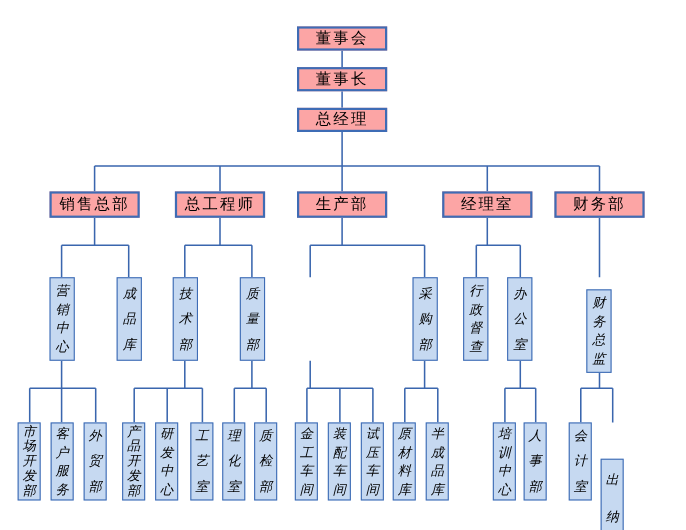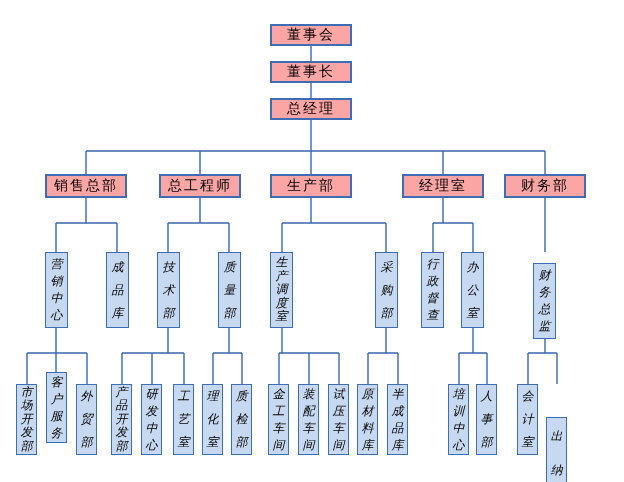--- a/index.html
+++ b/index.html
@@ -59,28 +59,27 @@
   <div class="box" style="left:45px;top:174px;width:82px;height:24px">销售总部</div>
   <div class="box" style="left:159px;top:174px;width:82px;height:24px">总工程师</div>
   <div class="box" style="left:270px;top:174px;width:82px;height:24px">生产部</div>
   <div class="box" style="left:402px;top:174px;width:82px;height:24px">经理室</div>
   <div class="box" style="left:504px;top:174px;width:82px;height:24px">财务部</div>
 
   <div class="vbox sp4" style="left:45px;top:252px;width:23px;height:76px">营销中心</div>
   <div class="vbox sp3" style="left:106px;top:252px;width:23px;height:76px">成品库</div>
   <div class="vbox sp3" style="left:157px;top:252px;width:23px;height:76px">技术部</div>
   <div class="vbox sp3" style="left:218px;top:252px;width:23px;height:76px">质量部</div>
-  <div class="vbox sp5" style="left:270px;top:252px;width:23px;height:76px">生产调度室</div>
   <div class="vbox sp3" style="left:375px;top:252px;width:23px;height:76px">采购部</div>
   <div class="vbox sp4" style="left:421px;top:252px;width:23px;height:76px">行政督查</div>
   <div class="vbox sp3" style="left:461px;top:252px;width:23px;height:76px">办公室</div>
   <div class="vbox sp4" style="left:533px;top:263px;width:23px;height:76px">财务总监</div>
 
   <div class="vbox sp5" style="left:16px;top:384px;width:21px;height:71px">市场开发部</div>
-  <div class="vbox sp4" style="left:46px;top:372px;width:21px;height:71px">客户服务</div>
+  <div class="vbox sp4" style="left:46px;top:384px;width:21px;height:71px">客户服务</div>
   <div class="vbox sp5" style="left:111px;top:384px;width:21px;height:71px">产品开发部</div>
   <div class="vbox sp3" style="left:76px;top:384px;width:21px;height:71px">外贸部</div>
   <div class="vbox sp4" style="left:141px;top:384px;width:21px;height:71px">研发中心</div>
   <div class="vbox sp3" style="left:173px;top:384px;width:21px;height:71px">工艺室</div>
   <div class="vbox sp3" style="left:202px;top:384px;width:21px;height:71px">理化室</div>
   <div class="vbox sp3" style="left:231px;top:384px;width:21px;height:71px">质检部</div>
   <div class="vbox sp4" style="left:268px;top:384px;width:21px;height:71px">金工车间</div>
   <div class="vbox sp4" style="left:298px;top:384px;width:21px;height:71px">装配车间</div>
   <div class="vbox sp4" style="left:328px;top:384px;width:21px;height:71px">试压车间</div>
   <div class="vbox sp4" style="left:357px;top:384px;width:21px;height:71px">原材料库</div>

